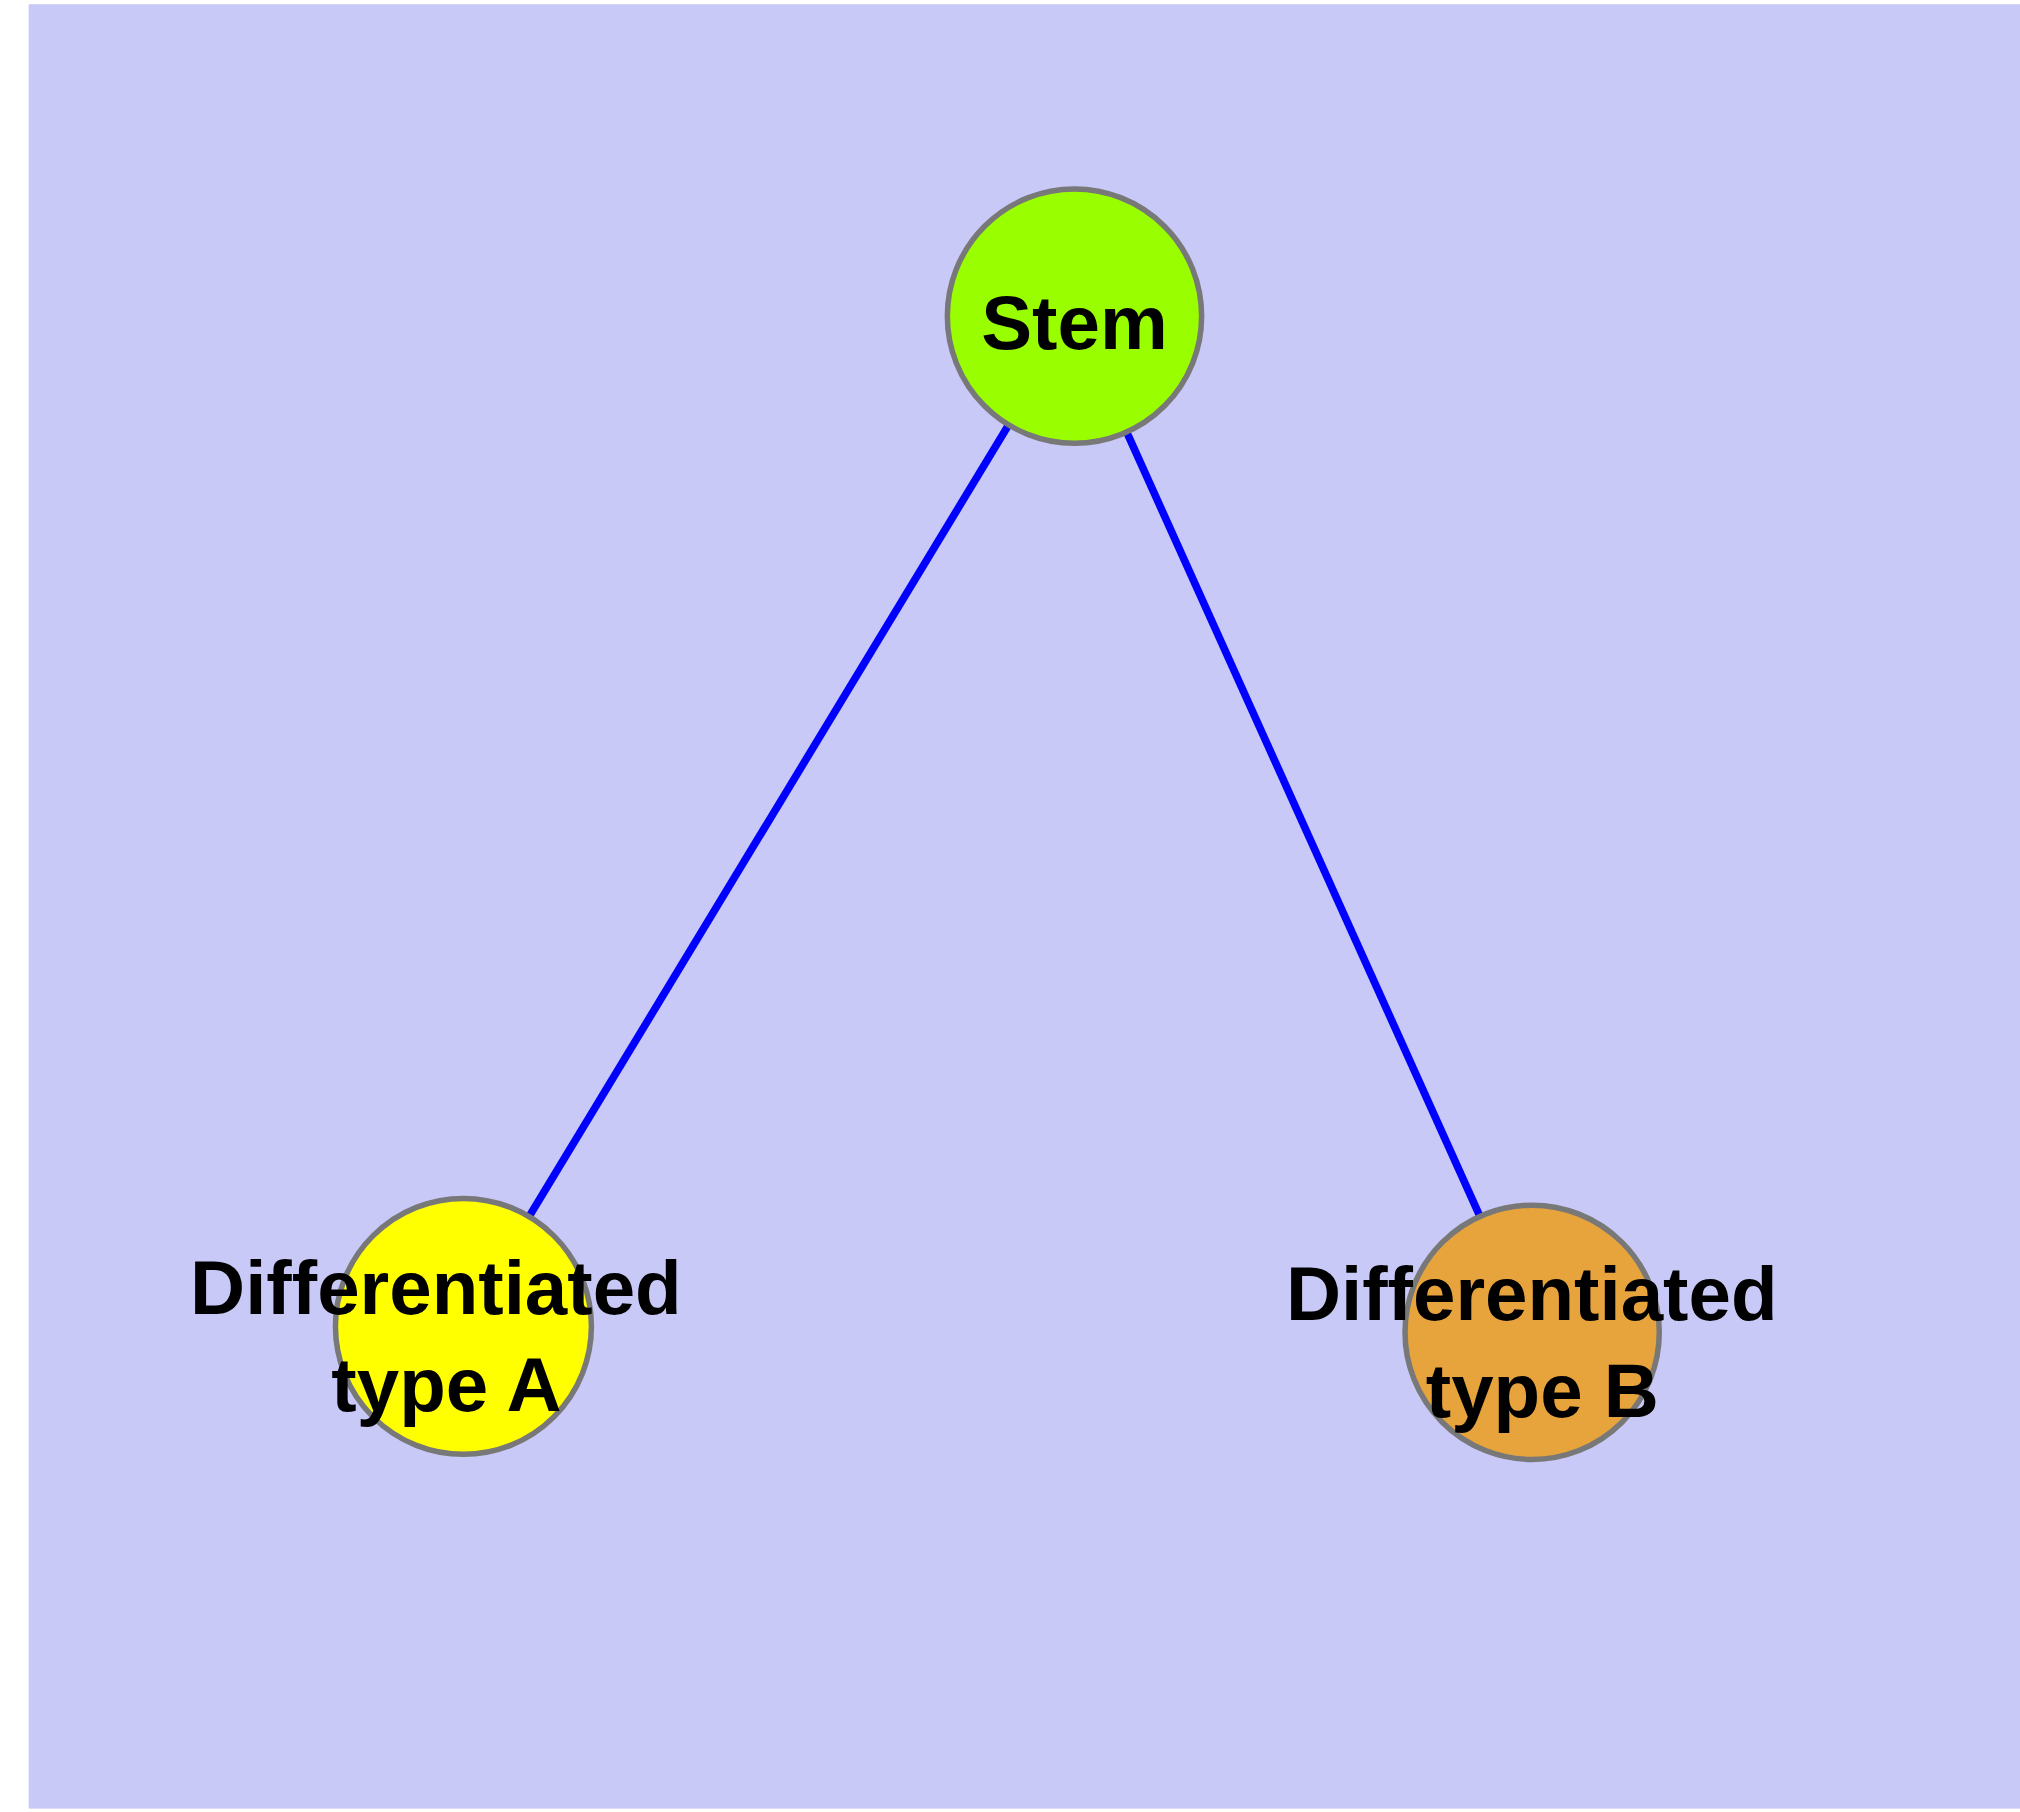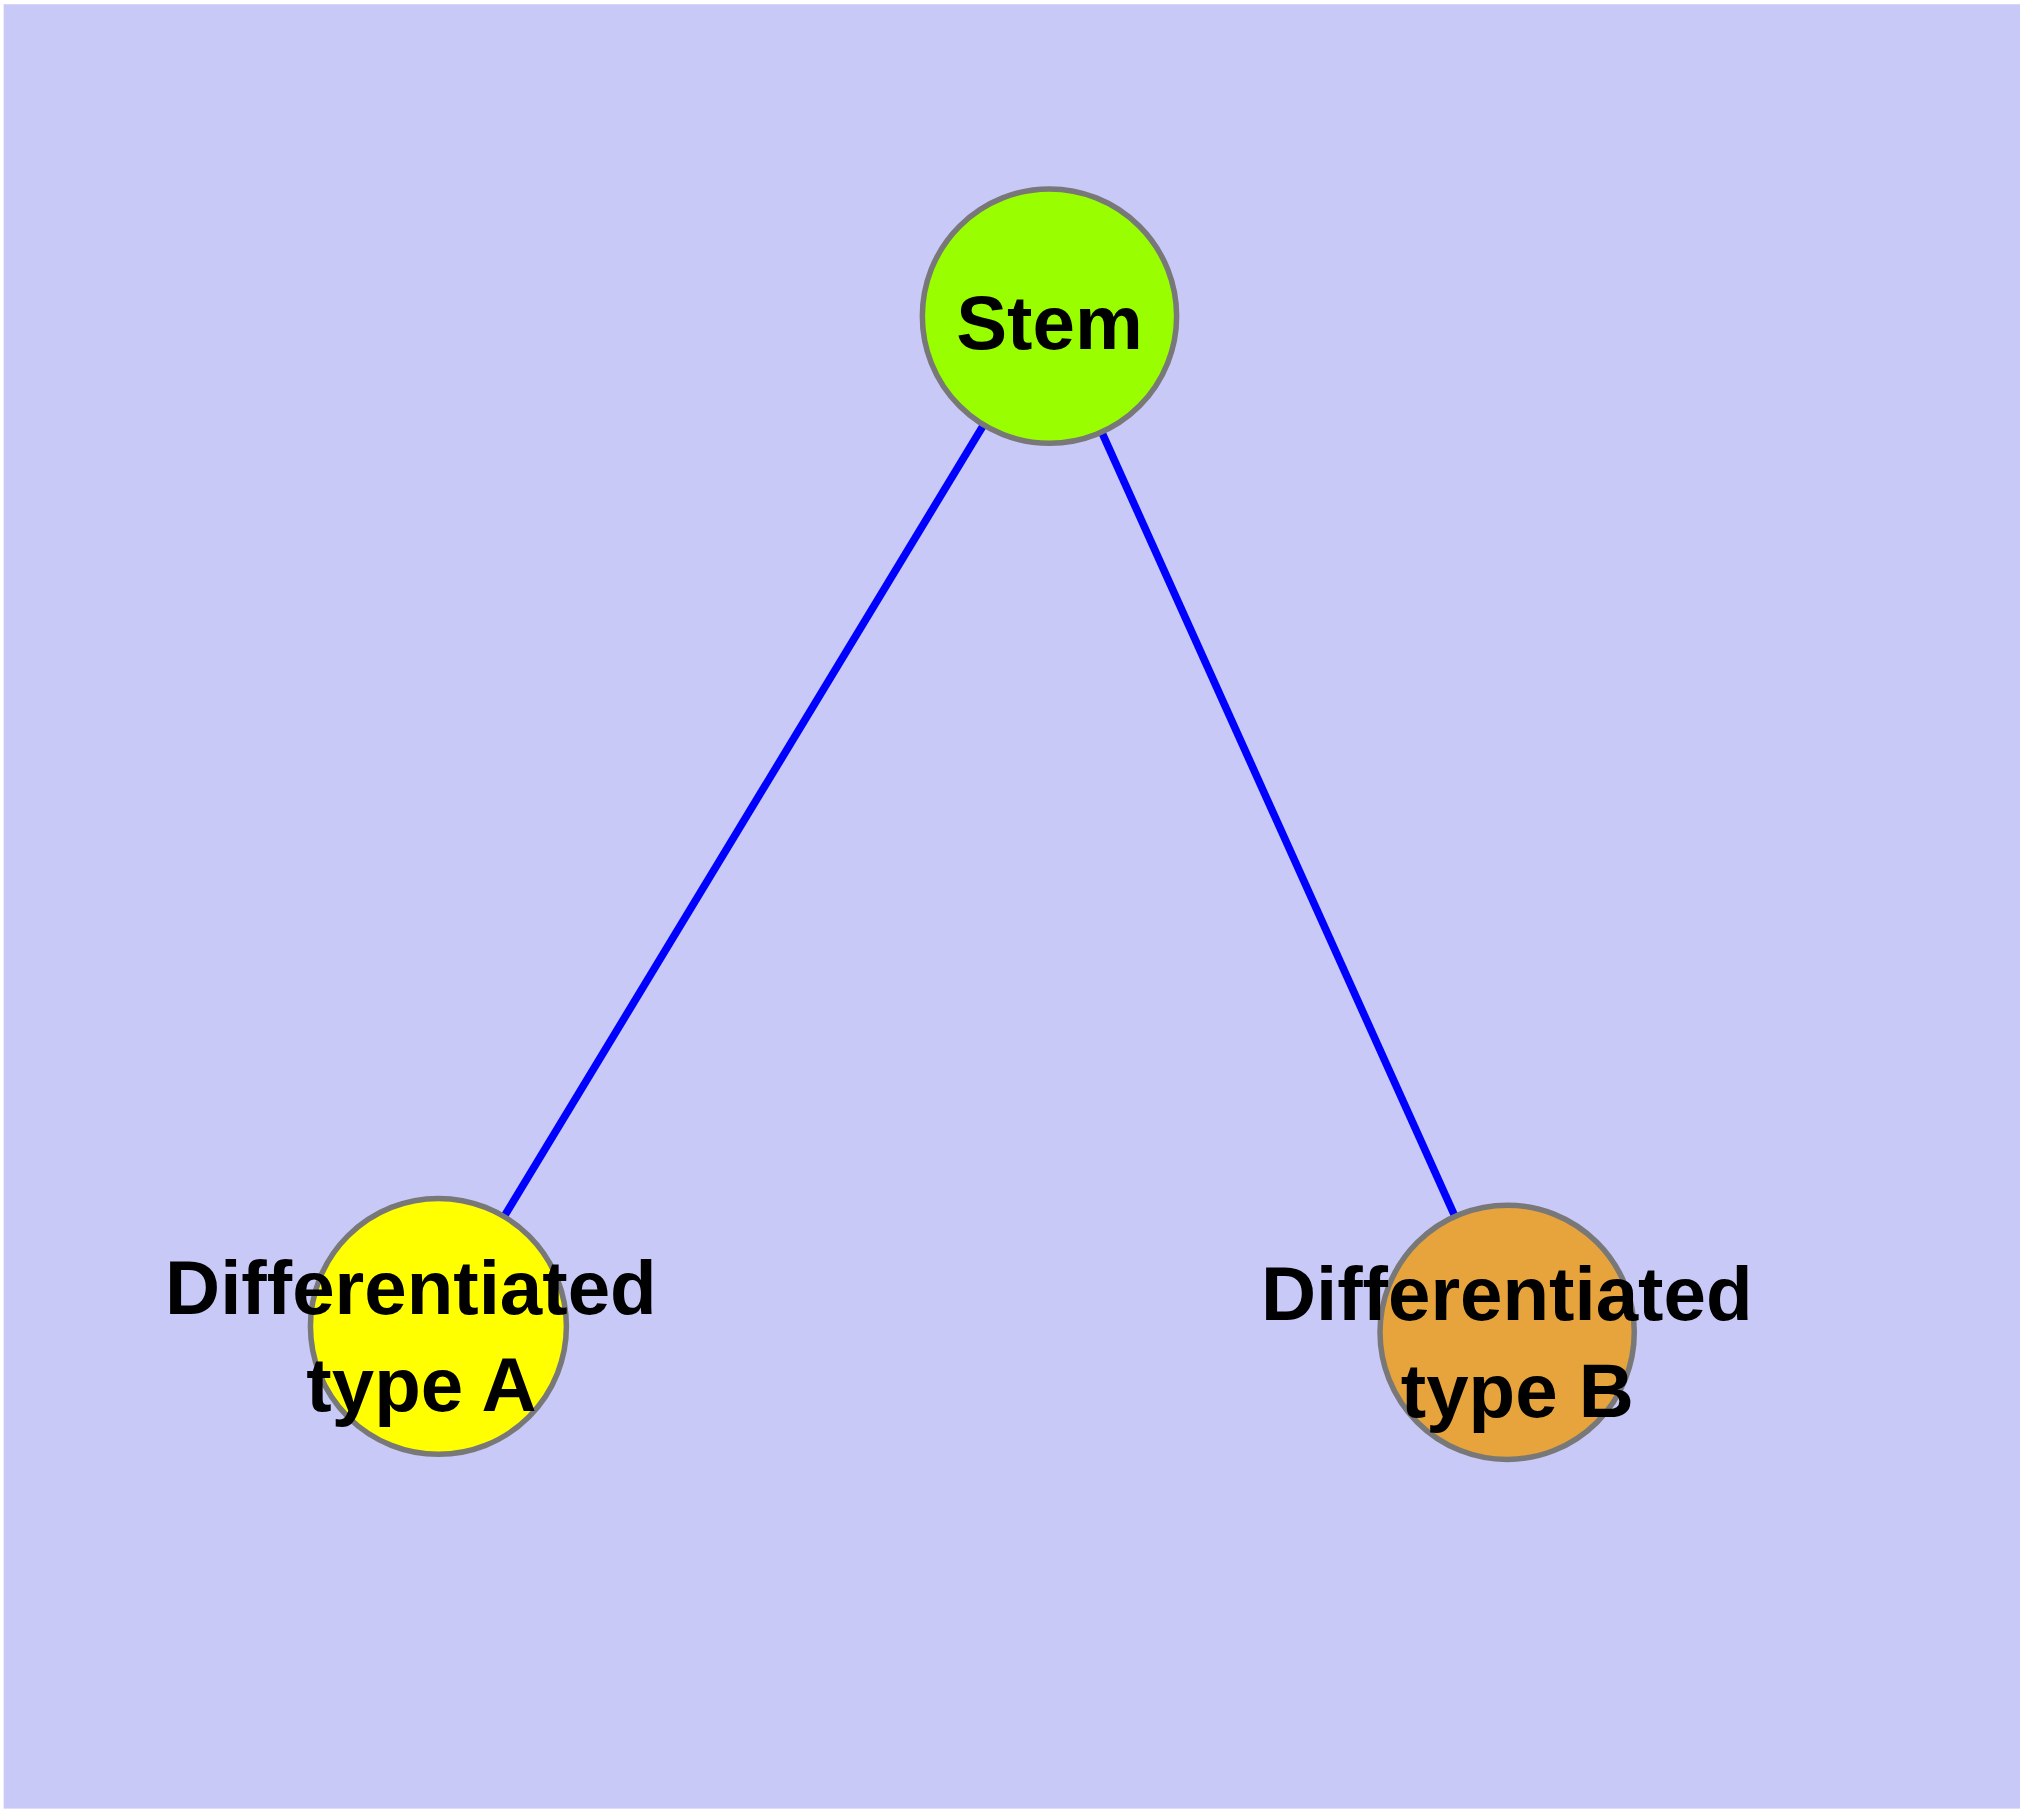--- a/index.html
+++ b/index.html
@@ -7,20 +7,21 @@
     padding: 0;
     background: #ffffff;
     width: 2021px;
     height: 1812px;
     overflow: hidden;
   }
   .stage {
     position: relative;
     width: 1679px;
     height: 1812px;
+    margin-left: 25px;
   }
   svg {
     display: block;
   }
   .edge {
     stroke-width: 9;
     stroke-linecap: butt;
     fill: none;
   }
   .node-circle {

